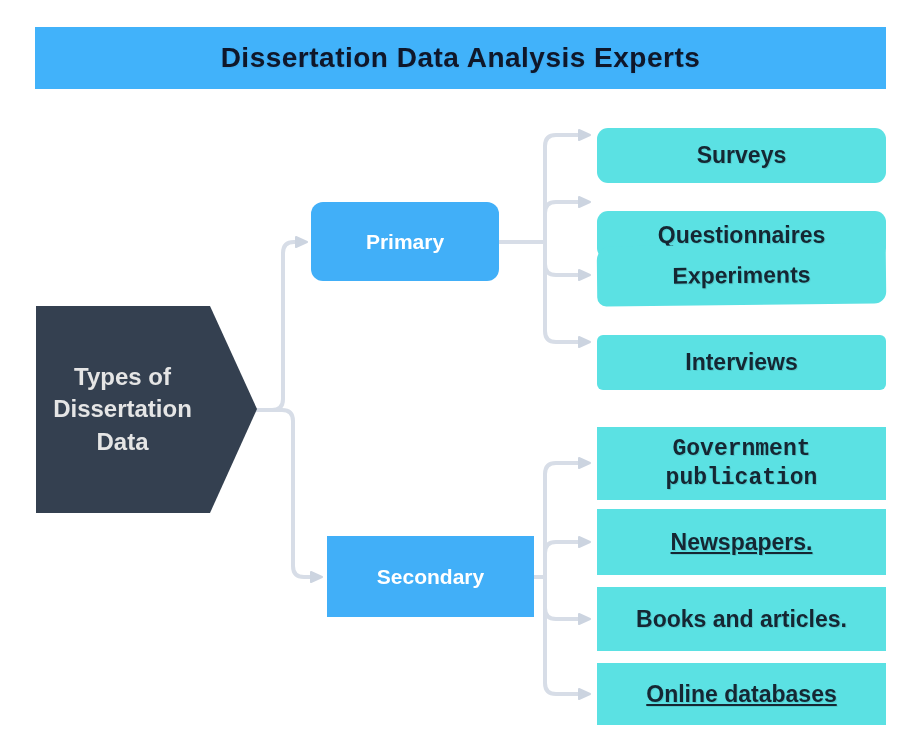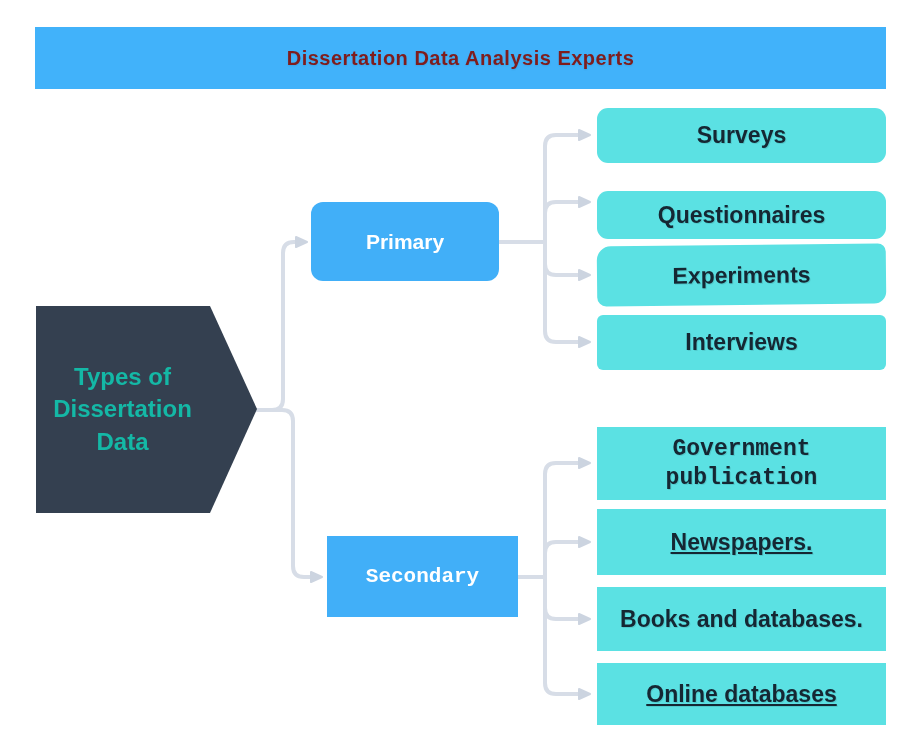--- a/index.html
+++ b/index.html
@@ -6,50 +6,50 @@
   #canvas{
     position:relative;width:921px;height:751px;background:#ffffff;overflow:hidden;
     font-family:"Liberation Sans","DejaVu Sans",sans-serif;
   }
   
   .banner{
     position:absolute;left:35px;top:27px;width:851px;height:62px;
     background:#41b2fa;display:flex;align-items:center;justify-content:center;
   }
   .banner-title{
-    color:#7f1d1d;font-size:20px;font-weight:bold;letter-spacing:.5px;
+    color:#0f172a;font-size:28px;font-weight:bold;letter-spacing:.5px;
     text-shadow:0 1px 2px rgba(0,0,0,.08);
   }
   
   .root-node{
     position:absolute;left:36px;top:306px;width:221px;height:207px;
     background:#344050;
     clip-path:polygon(0 0,174px 0,221px 103px,174px 207px,0 207px);
     display:flex;align-items:center;justify-content:center;
   }
   .root-label{
-    color:#14b8a6;font-size:24px;font-weight:bold;text-align:center;
+    color:#e5e5e5;font-size:24px;font-weight:bold;text-align:center;
     line-height:1.35;white-space:pre-line;margin-right:48px;
   }
   
   .branch{
     position:absolute;display:flex;align-items:center;justify-content:center;
     background:#41aff8;color:#ffffff;font-weight:bold;font-size:21px;
   }
   .branch-primary{left:311px;top:202px;width:188px;height:79px;border-radius:12px;}
-  .branch-secondary{left:327px;top:536px;width:191px;height:81px;border-radius:0;font-family:Liberation Mono, monospace;}
+  .branch-secondary{left:327px;top:536px;width:207px;height:81px;border-radius:0;}
   
   .leaf{
     position:absolute;left:597px;width:289px;
     background:#5be1e3;color:#152733;
     display:flex;align-items:center;justify-content:center;
     font-weight:bold;font-size:23px;text-align:center;line-height:1.25;
     white-space:pre-line;text-shadow:1px 1px 0 rgba(20,40,50,.12);
   }
-  .leaf-rounded{border-radius:11px;}
+  .leaf-rounded{border-radius:11px;margin-top:20px;}
   .leaf-surveys{top:108px;height:55px;}
   .leaf-questionnaires{top:191px;height:48px;justify-content:center;}
   .leaf-experiments{top:245px;height:60px;transform:rotate(-.6deg);border-radius:14px 8px 12px 9px;}
   .leaf-interviews{top:315px;height:55px;border-radius:6px;}
   .leaf-gov{top:427px;height:73px;font-family:Liberation Mono, monospace;}
   .leaf-news{top:509px;height:66px;text-decoration:underline;}
   .leaf-books{top:587px;height:64px;}
   .leaf-online{top:663px;height:62px;text-decoration:underline;}
   
   .connectors{position:absolute;left:0;top:0;width:921px;height:751px;pointer-events:none;}
@@ -116,19 +116,19 @@
   </div>
 
   <div class="leaf leaf-gov">
     <span>Government
 publication</span>
   </div>
   <div class="leaf leaf-news">
     <span>Newspapers.</span>
   </div>
   <div class="leaf leaf-books">
-    <span>Books and databases.</span>
+    <span>Books and articles.</span>
   </div>
   <div class="leaf leaf-online">
     <span>Online databases</span>
   </div>
 
 </div>
 
 </body></html>

